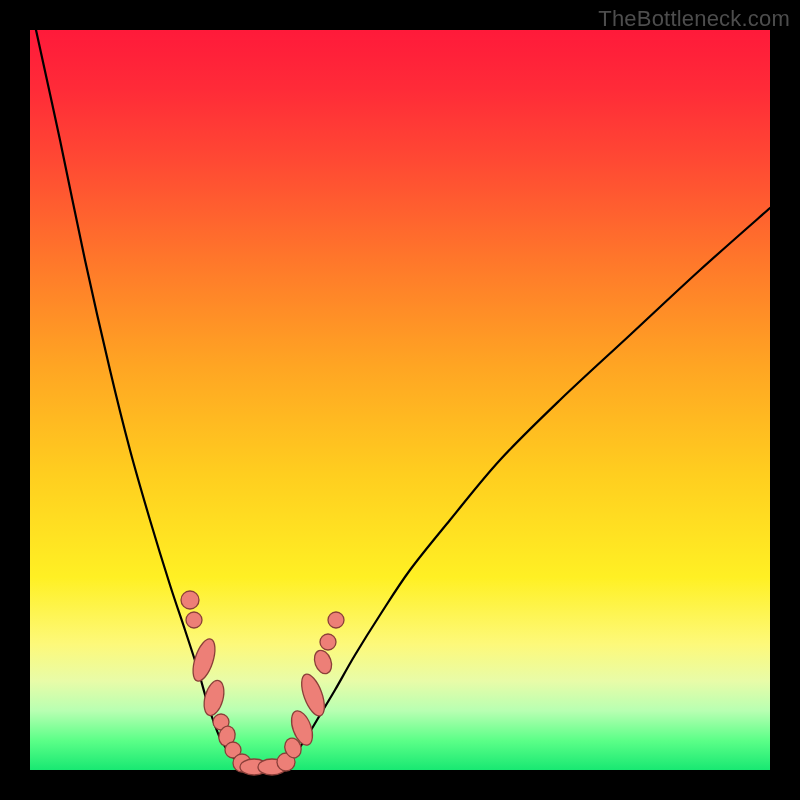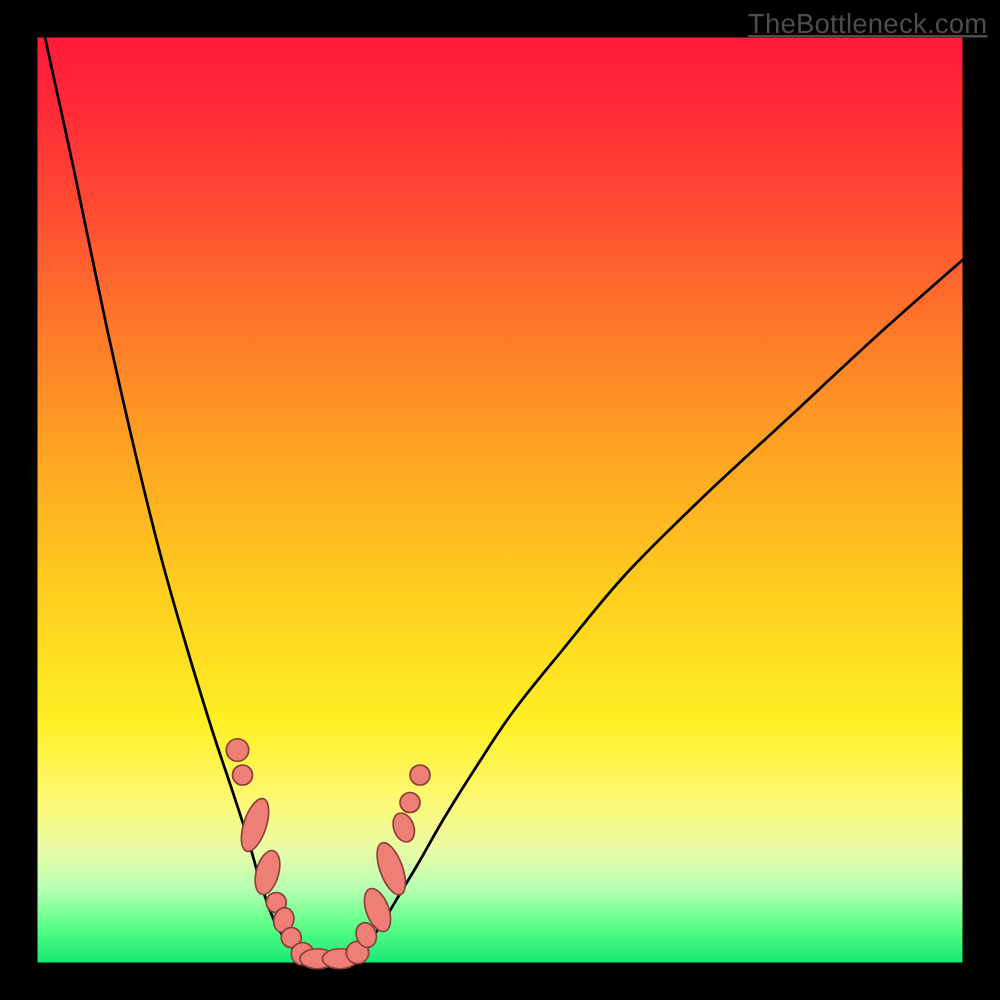--- a/index.html
+++ b/index.html
@@ -32,21 +32,20 @@
   }
   .watermark {
     position: absolute;
     top: 6px;
     right: 10px;
     font-family: Arial, Helvetica, sans-serif;
     font-size: 22px;
     font-weight: 500;
     color: #4d4d4d;
     letter-spacing: 0.2px;
-    text-decoration: underline;
   }
   svg.plot {
     position: absolute;
     left: 0;
     top: 0;
     width: 740px;
     height: 740px;
     overflow: visible;
   }
   .curve {

